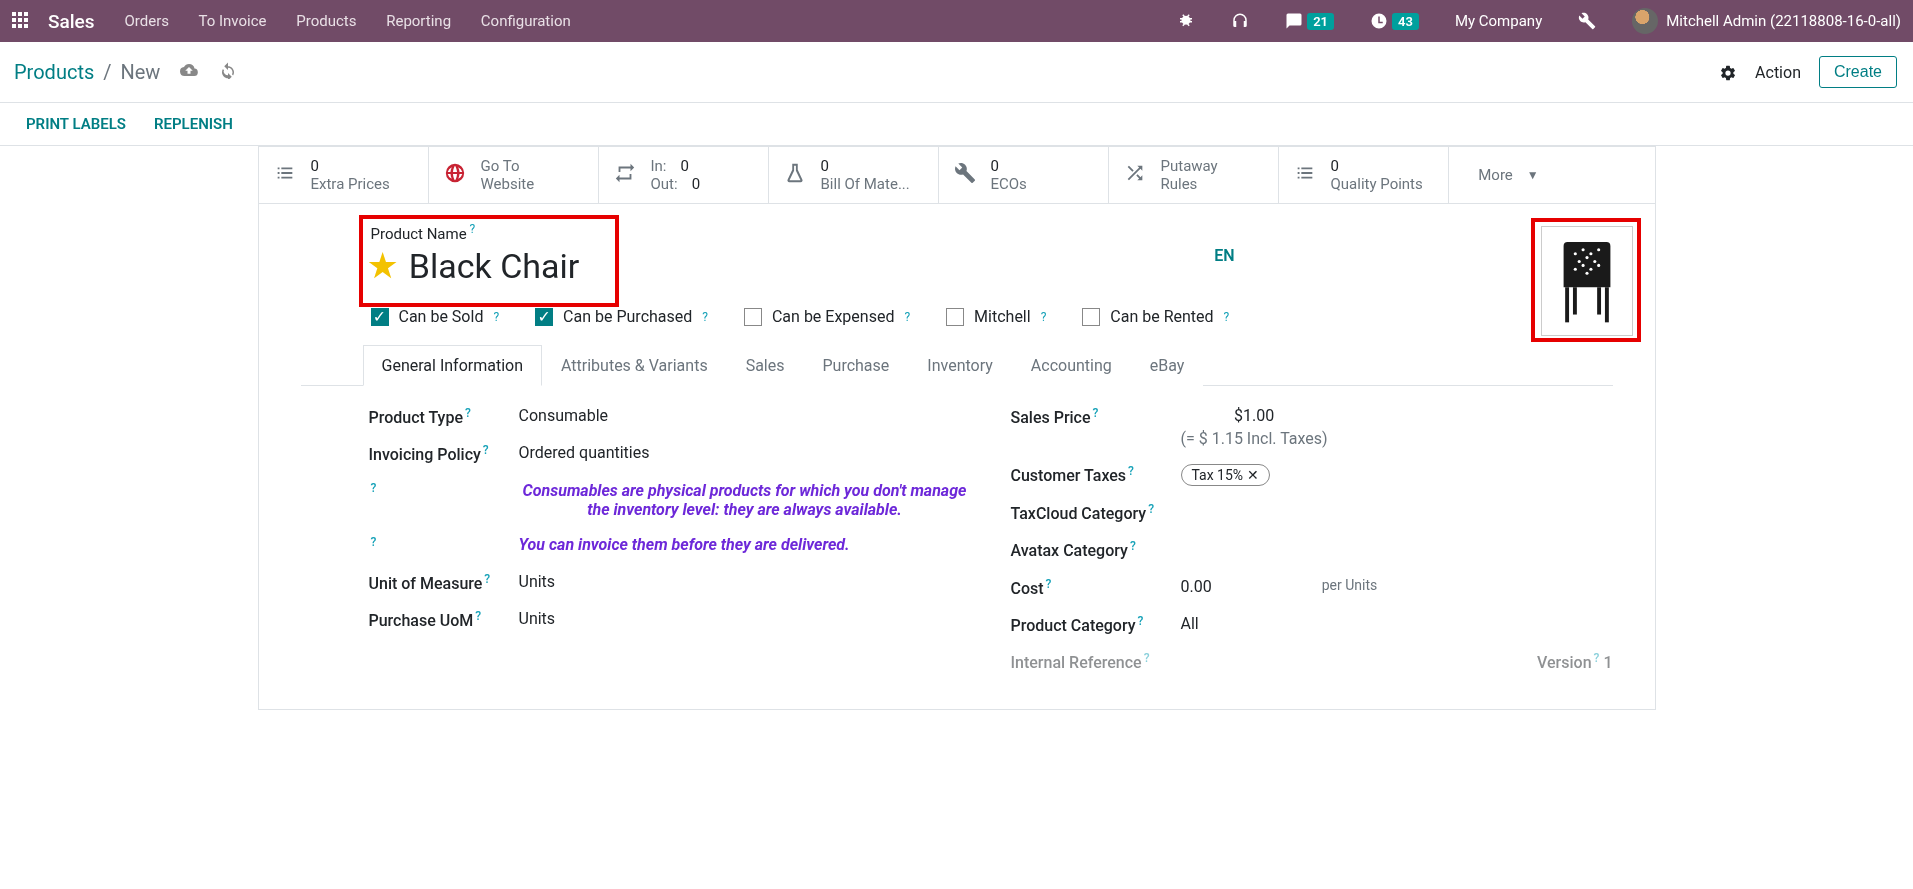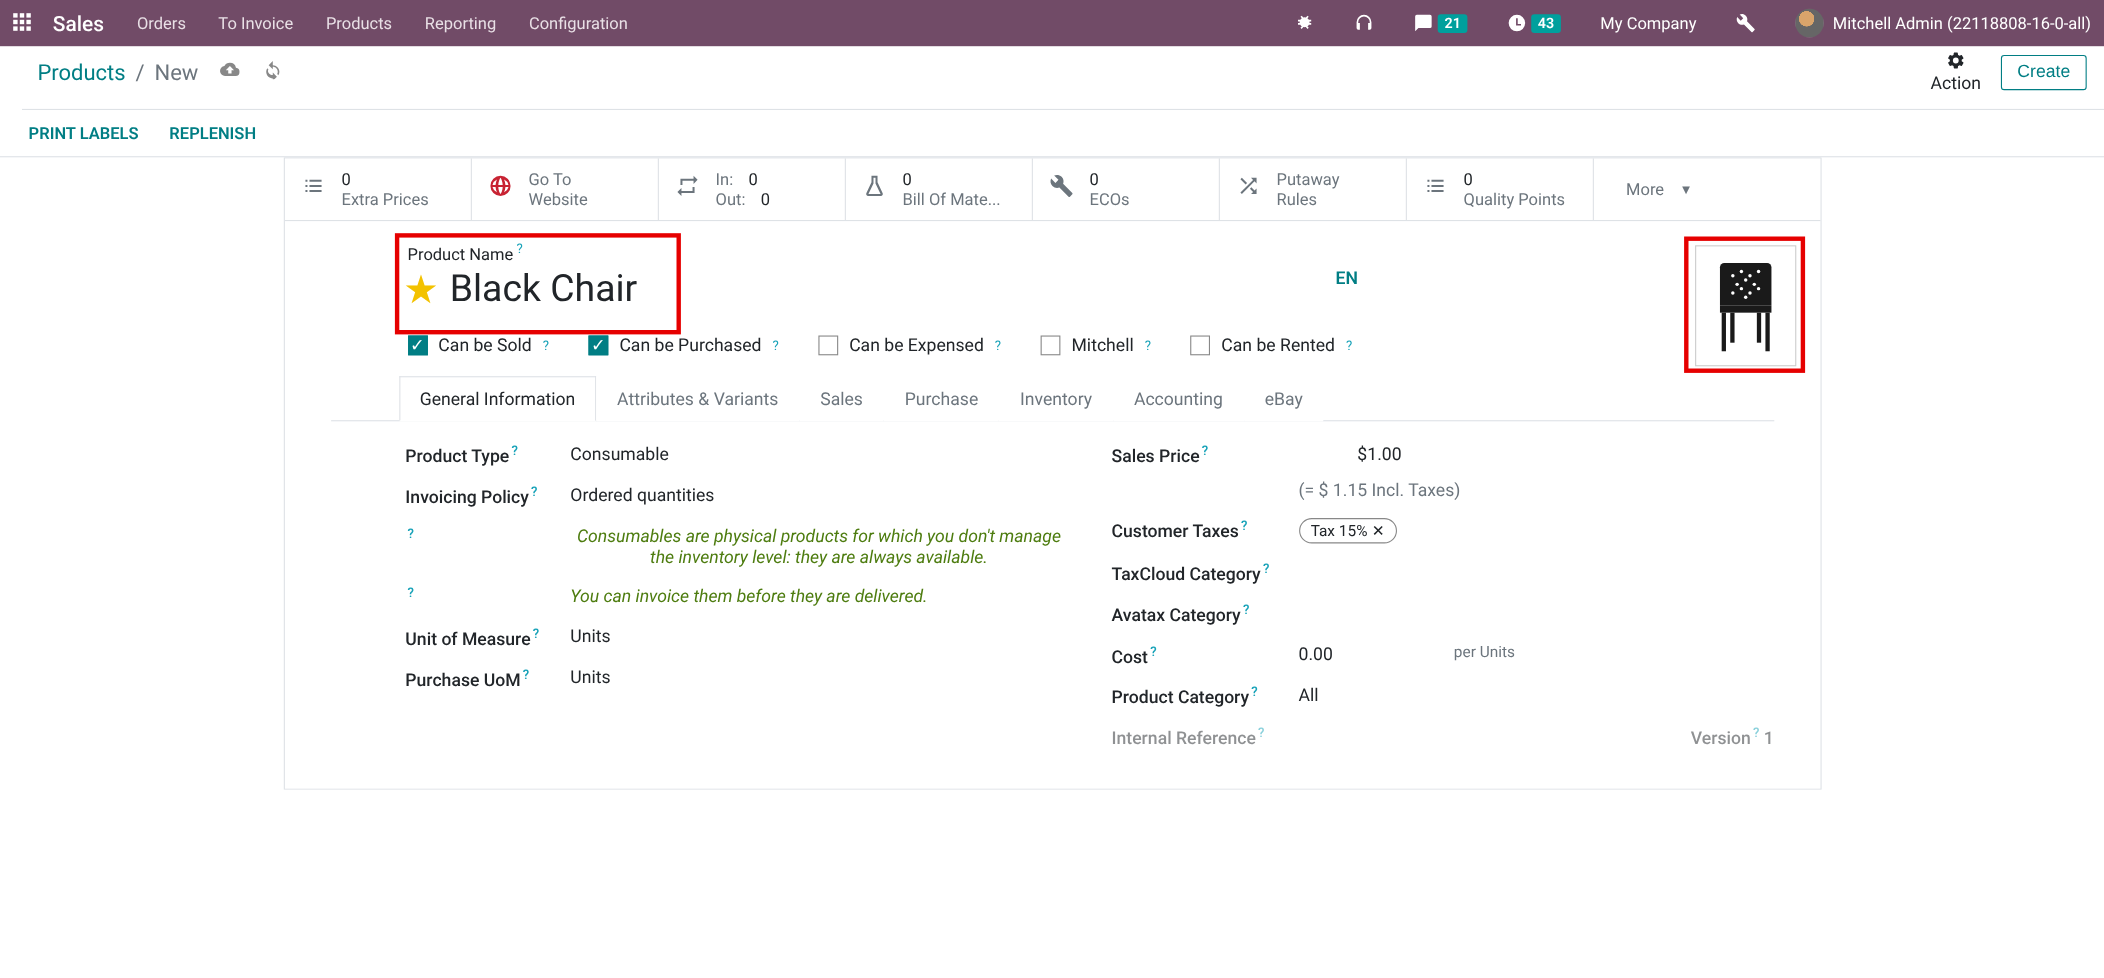--- a/index.html
+++ b/index.html
@@ -9,30 +9,30 @@
 .topnav .apps-icon { width: 18px; height: 18px; display: grid; grid-template-columns: repeat(3,4px); grid-template-rows: repeat(3,4px); gap: 2px; margin-right: 18px; cursor: pointer; }
 .topnav .apps-icon span { background: #fff; width: 4px; height: 4px; }
 .topnav .brand { font-size: 19px; font-weight: 500; margin-right: 30px; }
 .topnav .menu a { color: #e9e0e6; margin-right: 26px; text-decoration: none; }
 .topnav .spacer { flex: 1; }
 .topnav .right { display: flex; align-items: center; gap: 36px; }
 .topnav .ricon { position: relative; display: flex; align-items: center; }
 .topnav .badge { background: #00a09d; color: #fff; border-radius: 3px; padding: 1px 6px; font-size: 13px; font-weight: 600; margin-left: 4px; }
 .topnav .avatar { width: 26px; height: 26px; border-radius: 50%; background: #ccc; background-image: radial-gradient(circle at 40% 35%, #d9a46b 30%, #666 31%); }
 
-.controlbar { display: flex; align-items: center; padding: 4px 16px 14px 14px; border-bottom: 1px solid #dee2e6; margin-left: 20px; }
+.controlbar { display: flex; align-items: center; padding: 14px 16px 14px 14px; border-bottom: 1px solid #dee2e6; }
 .breadcrumb { font-size: 20px; }
 .breadcrumb .root { color: #017e84; }
 .breadcrumb .sep { color: #6c757d; margin: 0 4px; }
 .breadcrumb .current { color: #6c757d; }
 .controlbar .icons { margin-left: 20px; color: #888; font-size: 18px; }
 .controlbar .icons span { margin-right: 16px; cursor: pointer; }
 .controlbar .spacer { flex: 1; }
 .controlbar .right { display: flex; align-items: center; gap: 18px; }
-.action-btn { display: flex; align-items: center; gap: 2px; font-size: 16px; cursor: pointer; color: #212529; flex-direction: column; }
+.action-btn { display: flex; align-items: flex-end; gap: 18px; font-size: 16px; cursor: pointer; color: #212529; }
 .create-btn { border: 1px solid #017e84; color: #017e84; background: #fff; padding: 6px 14px; font-size: 16px; font-weight: 500; border-radius: 3px; cursor: pointer; }
 
 .statusbar { display: flex; align-items: center; padding: 12px 26px; border-bottom: 1px solid #dee2e6; gap: 28px; }
 .statusbar a { color: #017e84; font-weight: 600; font-size: 15px; text-decoration: none; }
 
 .sheet-wrap { display: flex; justify-content: center; }
 .sheet { width: 1398px; border: 1px solid #dee2e6; background: #fff; }
 
 .button-box { display: flex; border-bottom: 1px solid #dee2e6; }
 .stat-btn { border-right: 1px solid #dee2e6; display: flex; align-items: center; padding: 8px 14px; min-width: 170px; height: 56px; cursor: pointer; gap: 14px; font-size: 15px; color: #6c757d; }
@@ -64,22 +64,22 @@
 .tabs { display: flex; margin: 0 42px; border-bottom: 1px solid #dee2e6; padding-left: 62px; }
 .tab { border: 1px solid transparent; border-bottom: none; padding: 10px 18px; font-size: 16px; color: #6c757d; cursor: pointer; position: relative; top: 1px; background: #fff; }
 .tab.active { border-color: #dee2e6; color: #212529; border-bottom: 1px solid #fff; }
 
 .form-content { display: flex; padding: 20px 42px 20px 110px; gap: 40px; }
 .col { flex: 1; }
 .field-row { display: flex; align-items: flex-start; margin-bottom: 16px; }
 .field-label { width: 150px; font-size: 16px; color: #212529; font-weight: 500; flex-shrink: 0; }
 .field-label .q { color: #17a2b8; font-size: 12px; vertical-align: super; margin-left: 2px; }
 .field-value { font-size: 16px; color: #212529; text-align: center; }
-.field-value.help { color: #4d7c0f; font-style: italic; max-width: 480px; }
-.field-value .sub { color: #6c757d; font-size: 16px; margin-top: 14px; }
+.field-value.help { color: #6d28d9; font-style: italic; max-width: 480px; font-weight: bold; }
+.field-value .sub { color: #6c757d; font-size: 16px; margin-top: 4px; }
 .tax-tag { border: 1px solid #888; border-radius: 12px; padding: 2px 10px; font-size: 14px; display: inline-flex; align-items: center; gap: 4px; }
 .per { color: #6c757d; margin-left: 110px; }
 
 .svgicon { width: 22px; height: 22px; fill: currentColor; }
 .svgicon-sm { width: 18px; height: 18px; fill: currentColor; }
 </style>
 </head>
 <body>
 
 <div class="topnav">

